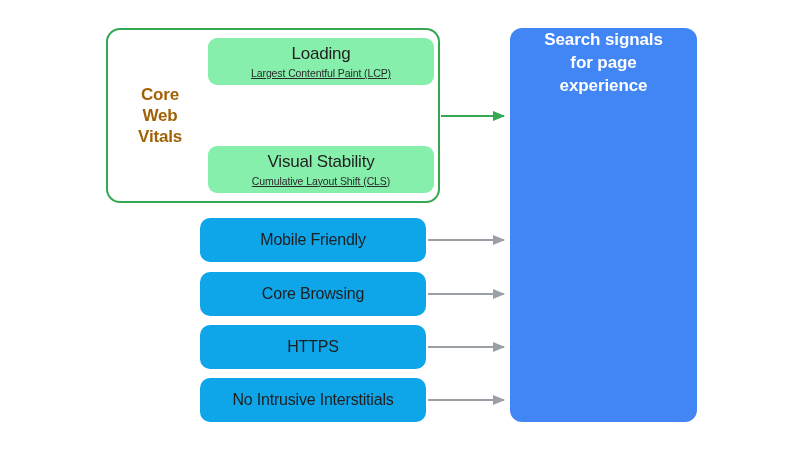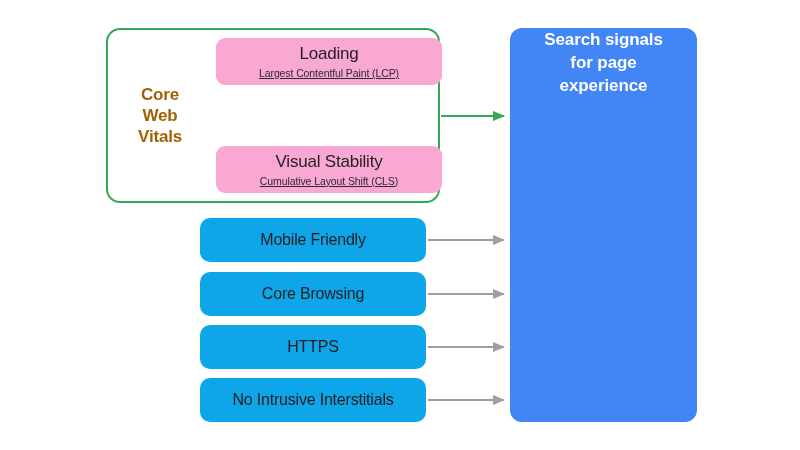--- a/index.html
+++ b/index.html
@@ -46,24 +46,24 @@
     line-height: 21px;
     letter-spacing: -0.2px;
   }
   .cwv-label .l {
     display: block;
   }
 
   
   .vital-card {
     position: absolute;
-    left: 216px;
+    left: 208px;
     width: 226px;
     height: 47px;
-    background: #f9a8d4;
+    background: #86efac;
     border-radius: 9px;
     box-sizing: border-box;
     display: flex;
     flex-direction: column;
     align-items: center;
     justify-content: center;
   }
   .vital-card.v0 { top: 38px; }
   .vital-card.v1 { top: 92px; }
   .vital-card.v2 { top: 146px; }

